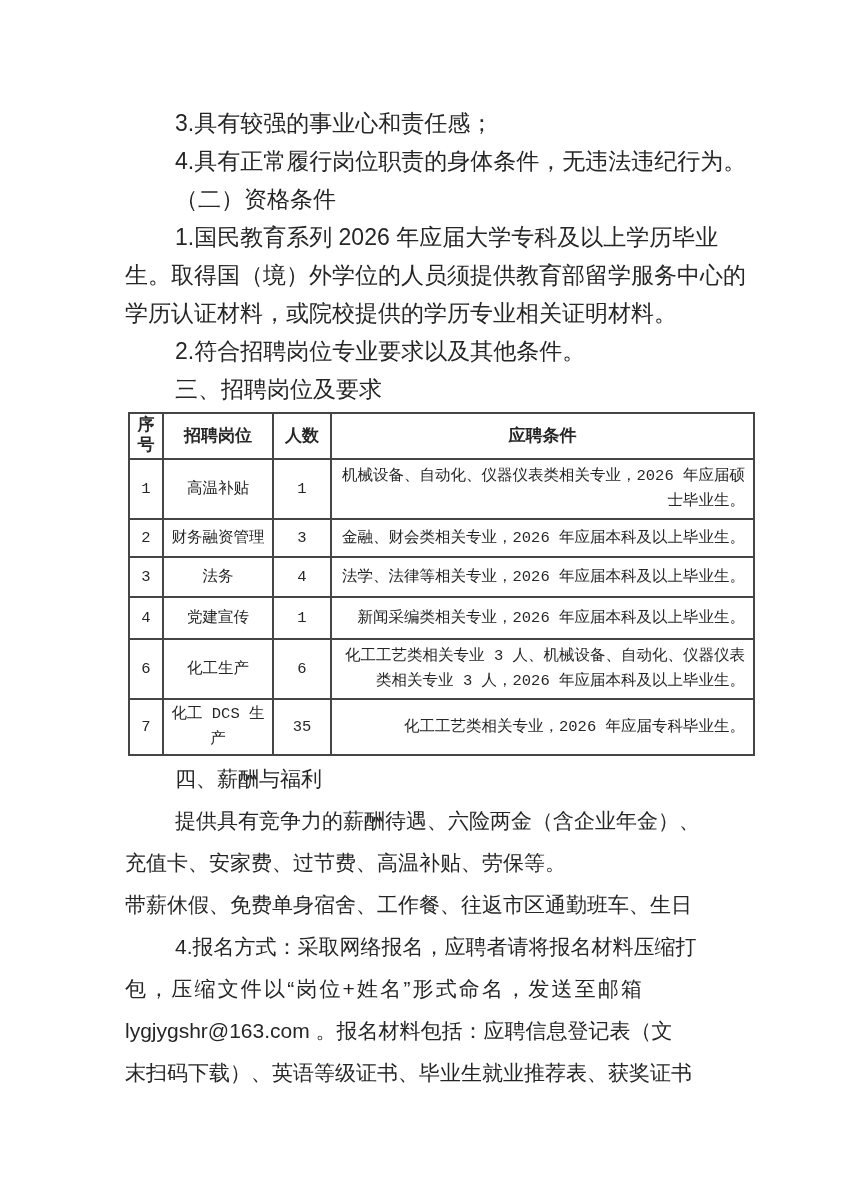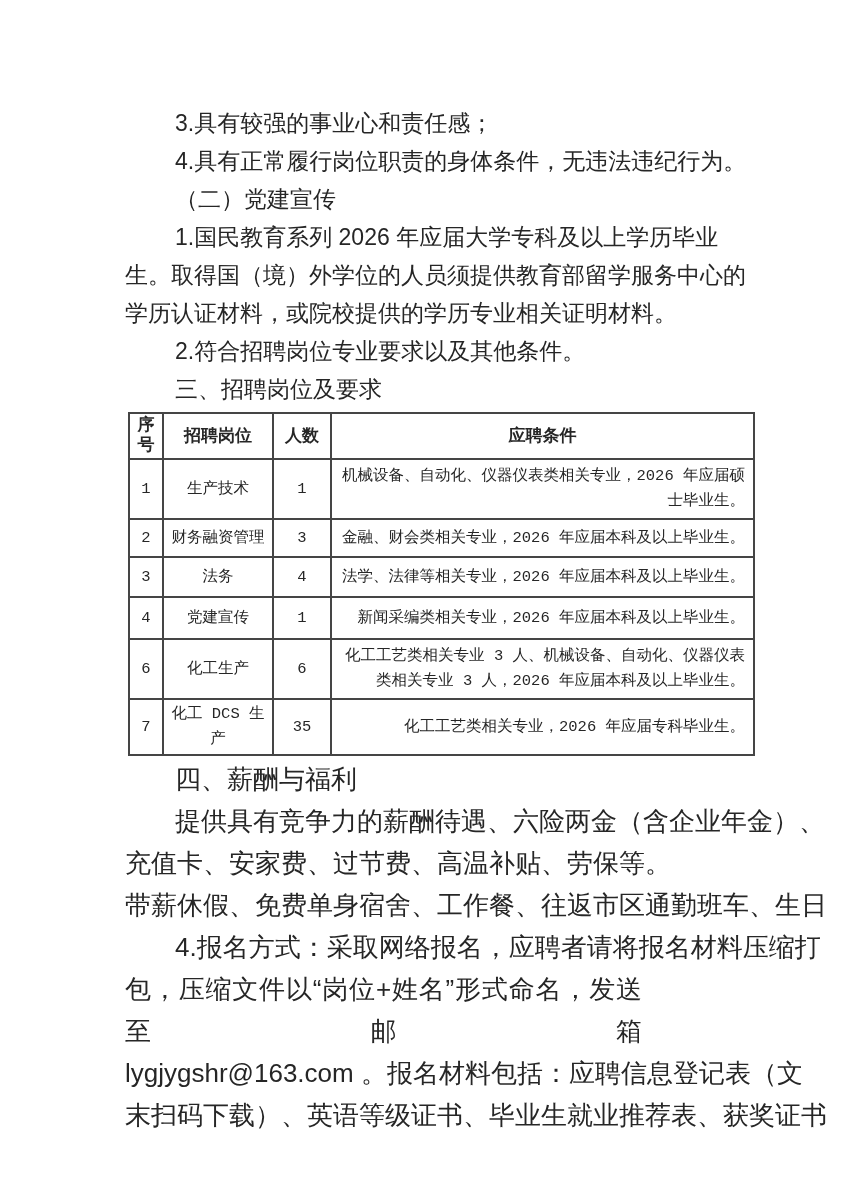--- a/index.html
+++ b/index.html
@@ -20,21 +20,21 @@
     width:740px;height:1200px;
     padding:104px 98px 0 125px;
     background:var(--bg-color);
   }
   .sec1 .ln{
     font-size:23px;
     line-height:38px;
     white-space:nowrap;
   }
   .sec2 .ln{
-    font-size:26px;
+    font-size:21px;
     line-height:42px;
     white-space:nowrap;
   }
   .ln.indent{padding-left:50px;}
   .ln.stretch{
     white-space:normal;
     text-align:justify;
     text-align-last:justify;
   }
   table.recruit{
@@ -76,21 +76,21 @@
   tr.rh46{height:46px;}
 </style>
 </head>
 <body>
 
 <div class="page">
 
   <div class="sec1">
     <div class="ln indent">3.具有较强的事业心和责任感；</div>
     <div class="ln indent">4.具有正常履行岗位职责的身体条件，无违法违纪行为。</div>
-    <div class="ln indent">（二）党建宣传</div>
+    <div class="ln indent">（二）资格条件</div>
     <div class="ln indent">1.国民教育系列 2026 年应届大学专科及以上学历毕业</div>
     <div class="ln">生。取得国（境）外学位的人员须提供教育部留学服务中心的</div>
     <div class="ln">学历认证材料，或院校提供的学历专业相关证明材料。</div>
     <div class="ln indent">2.符合招聘岗位专业要求以及其他条件。</div>
     <div class="ln indent">三、招聘岗位及要求</div>
   </div>
 
   <table class="recruit">
     <colgroup>
         <col class="c1">
@@ -100,21 +100,21 @@
       </colgroup>
     <tbody>
         <tr class="rh40">
       <th class="seq">序号</th>
       <th>招聘岗位</th>
       <th>人数</th>
       <th>应聘条件</th>
     </tr>
     <tr class="rh48">
       <td>1</td>
-      <td>生产技术</td>
+      <td>高温补贴</td>
       <td>1</td>
       <td class="cond">机械设备、自动化、仪器仪表类相关专业，2026 年应届硕士毕业生。</td>
     </tr>
     <tr class="rh38">
       <td>2</td>
       <td>财务融资管理</td>
       <td>3</td>
       <td class="cond">金融、财会类相关专业，2026 年应届本科及以上毕业生。</td>
     </tr>
     <tr class="rh40">

